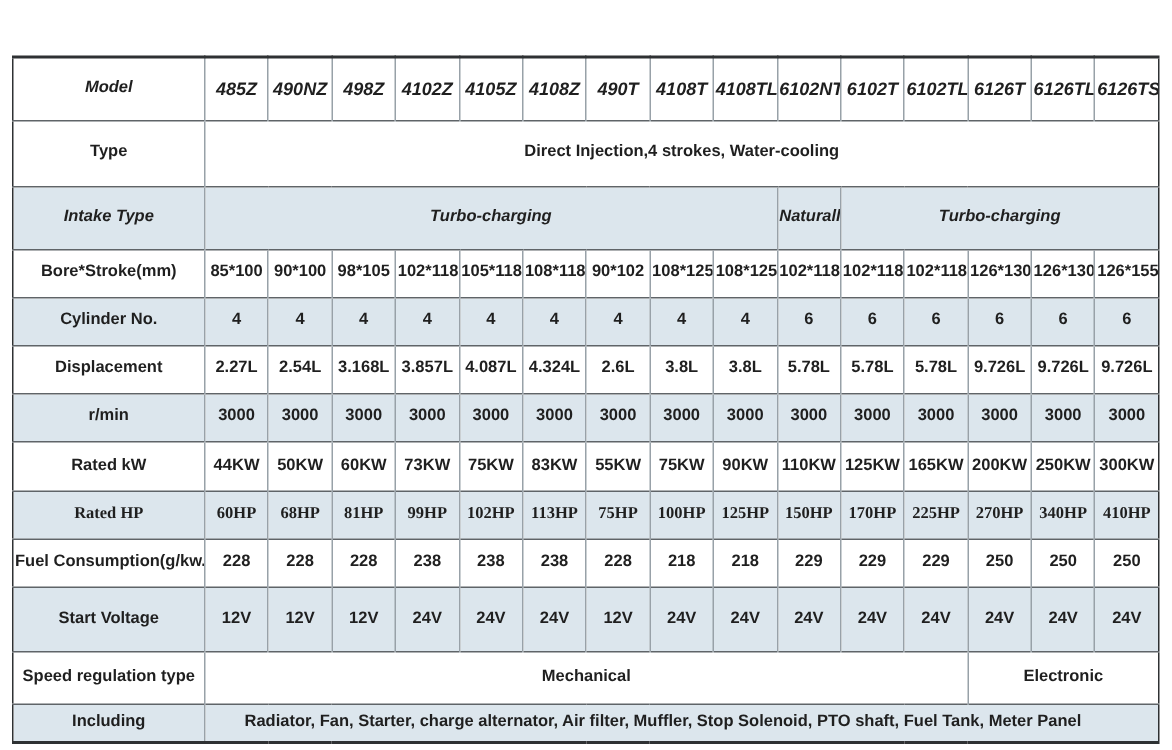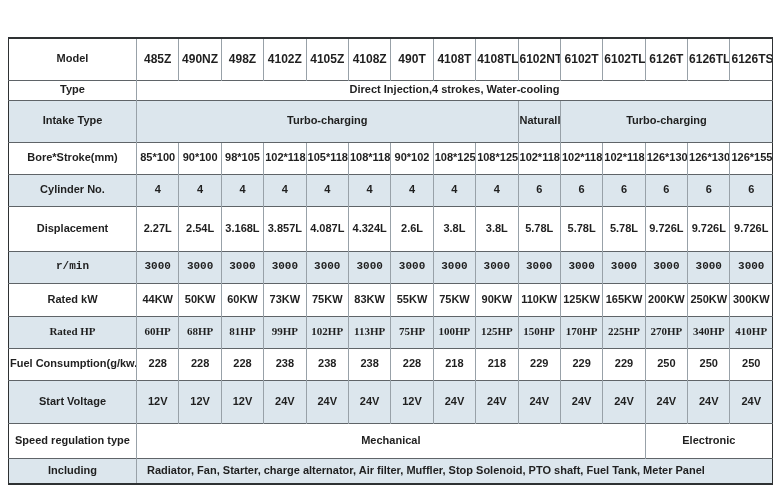--- a/index.html
+++ b/index.html
@@ -34,21 +34,21 @@
     line-height:1.05;
     overflow:hidden;
     white-space:nowrap;
   }
   table.spec th.row-label{
     font-size:11px;
     border-left:none;
   }
   table.spec tr.model-row td{font-size:12px;}
   table.spec tr.shaded th, table.spec tr.shaded td{background:var(--shade);}
-  table.spec td.left{text-align:left;padding-left:10px;}
+  table.spec td.left{text-align:left;padding-left:26px;}
 </style>
 </head>
 <body style="background: rgb(255, 255, 255);">
 
 <div class="page">
   <table class="spec">
     <colgroup>
         <col class="label-col">
         <col>
         <col>
@@ -60,43 +60,43 @@
         <col>
         <col>
         <col>
         <col>
         <col>
         <col>
         <col>
         <col>
       </colgroup>
     <tbody>
-        <tr class="model-row" style="height: 42px;">
+        <tr class="model-row" style="height: 42px; font-style: italic;">
           <th class="row-label">Model</th>
           <td>485Z</td>
           <td>490NZ</td>
           <td>498Z</td>
           <td>4102Z</td>
           <td>4105Z</td>
           <td>4108Z</td>
           <td>490T</td>
           <td>4108T</td>
           <td>4108TL</td>
           <td>6102NT</td>
           <td>6102T</td>
           <td>6102TL</td>
           <td>6126T</td>
           <td>6126TL</td>
           <td>6126TS</td>
         </tr>
-        <tr style="height: 20px;">
+        <tr style="height: 44px;">
           <th class="row-label">Type</th>
           <td colspan="15">Direct Injection,4 strokes, Water-cooling</td>
         </tr>
-        <tr class="shaded" style="height: 42px;">
+        <tr class="shaded" style="height: 42px; font-style: italic;">
           <th class="row-label">Intake Type</th>
           <td colspan="9">Turbo-charging</td>
           <td>Naturally</td>
           <td colspan="5">Turbo-charging</td>
         </tr>
         <tr style="height: 32px;">
           <th class="row-label">Bore*Stroke(mm)</th>
           <td>85*100</td>
           <td>90*100</td>
           <td>98*105</td>
@@ -124,39 +124,39 @@
           <td>4</td>
           <td>4</td>
           <td>4</td>
           <td>6</td>
           <td>6</td>
           <td>6</td>
           <td>6</td>
           <td>6</td>
           <td>6</td>
         </tr>
-        <tr style="height: 45px;">
+        <tr style="height: 32px;">
           <th class="row-label">Displacement</th>
           <td>2.27L</td>
           <td>2.54L</td>
           <td>3.168L</td>
           <td>3.857L</td>
           <td>4.087L</td>
           <td>4.324L</td>
           <td>2.6L</td>
           <td>3.8L</td>
           <td>3.8L</td>
           <td>5.78L</td>
           <td>5.78L</td>
           <td>5.78L</td>
           <td>9.726L</td>
           <td>9.726L</td>
           <td>9.726L</td>
         </tr>
-        <tr class="shaded" style="height: 32px; font-family: Liberation Mono, monospace;">
+        <tr class="shaded" style="height: 32px;">
           <th class="row-label">r/min</th>
           <td>3000</td>
           <td>3000</td>
           <td>3000</td>
           <td>3000</td>
           <td>3000</td>
           <td>3000</td>
           <td>3000</td>
           <td>3000</td>
           <td>3000</td>

